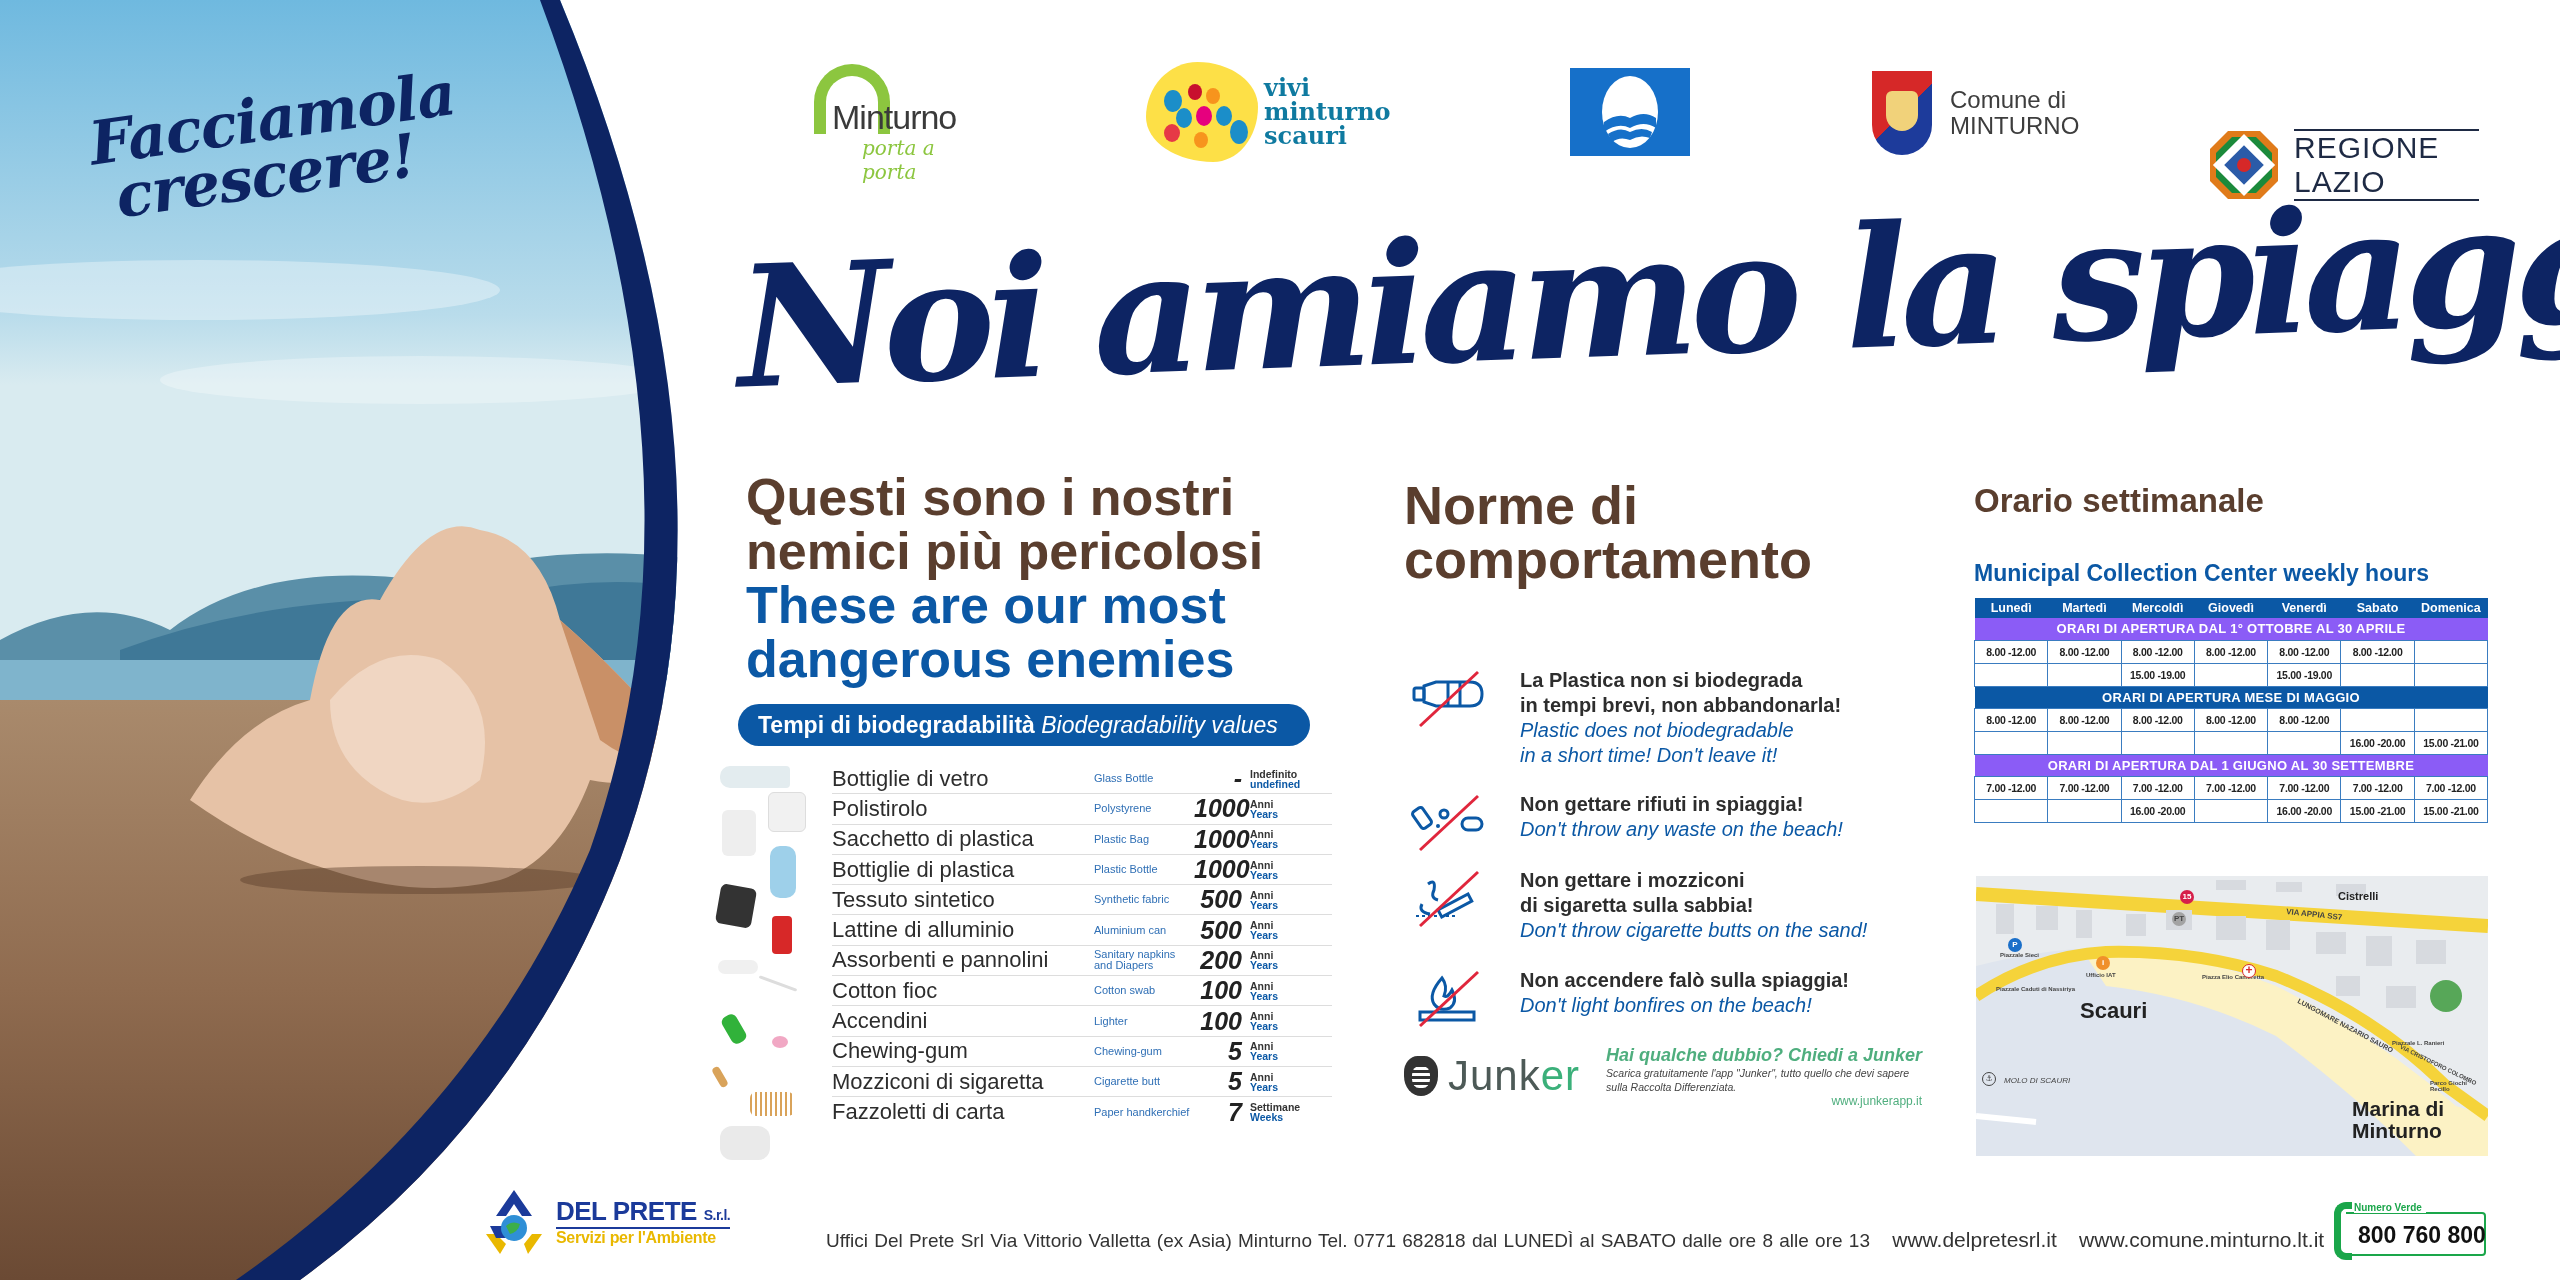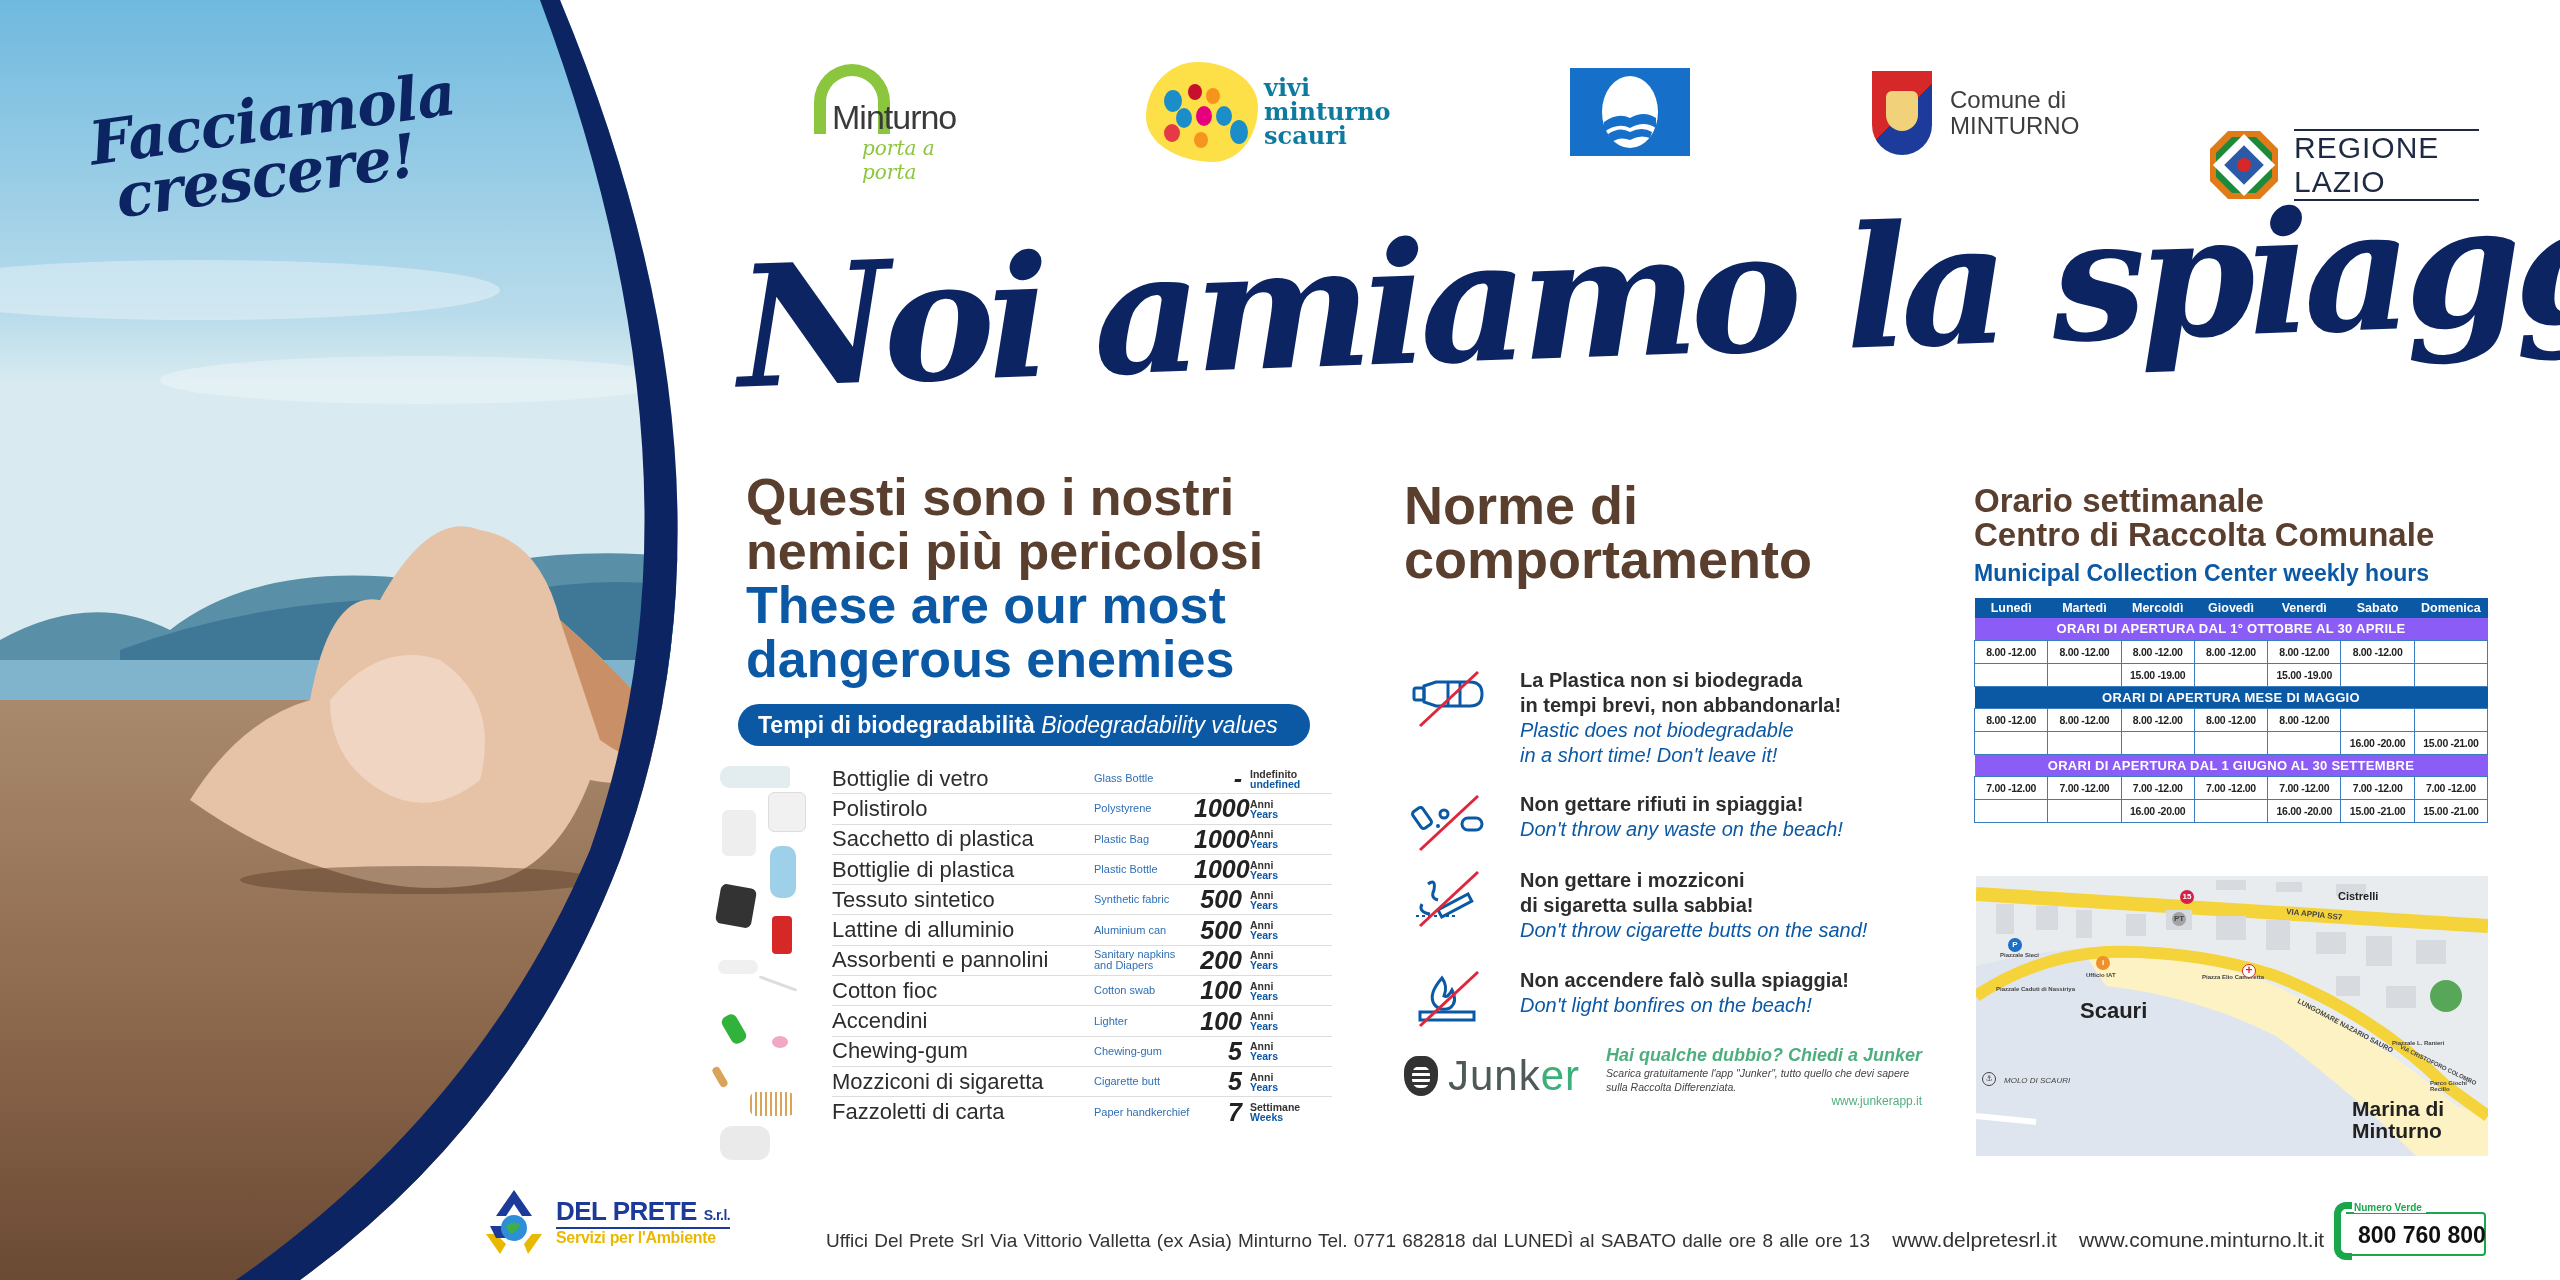--- a/index.html
+++ b/index.html
@@ -416,21 +416,20 @@
   <div class="junker-info">
     <div class="junker-head">Hai qualche dubbio? Chiedi a Junker</div>
     <div class="junker-sub">Scarica gratuitamente l'app "Junker", tutto quello che devi sapere</div>
     <div class="junker-sub">sulla Raccolta Differenziata.</div>
     <div class="junker-url">www.junkerapp.it</div>
   </div>
 </div>
 
 <div class="hours-title">
   <div>Orario settimanale</div>
-  <div>Centro di Raccolta Comunale</div>
 </div>
 <div class="hours-sub">Municipal Collection Center weekly hours</div>
 
 <table class="hours-table">
   <thead>
     <tr>
       <th>Lunedì</th>
       <th>Martedì</th>
       <th>Mercoldì</th>
       <th>Giovedì</th>

